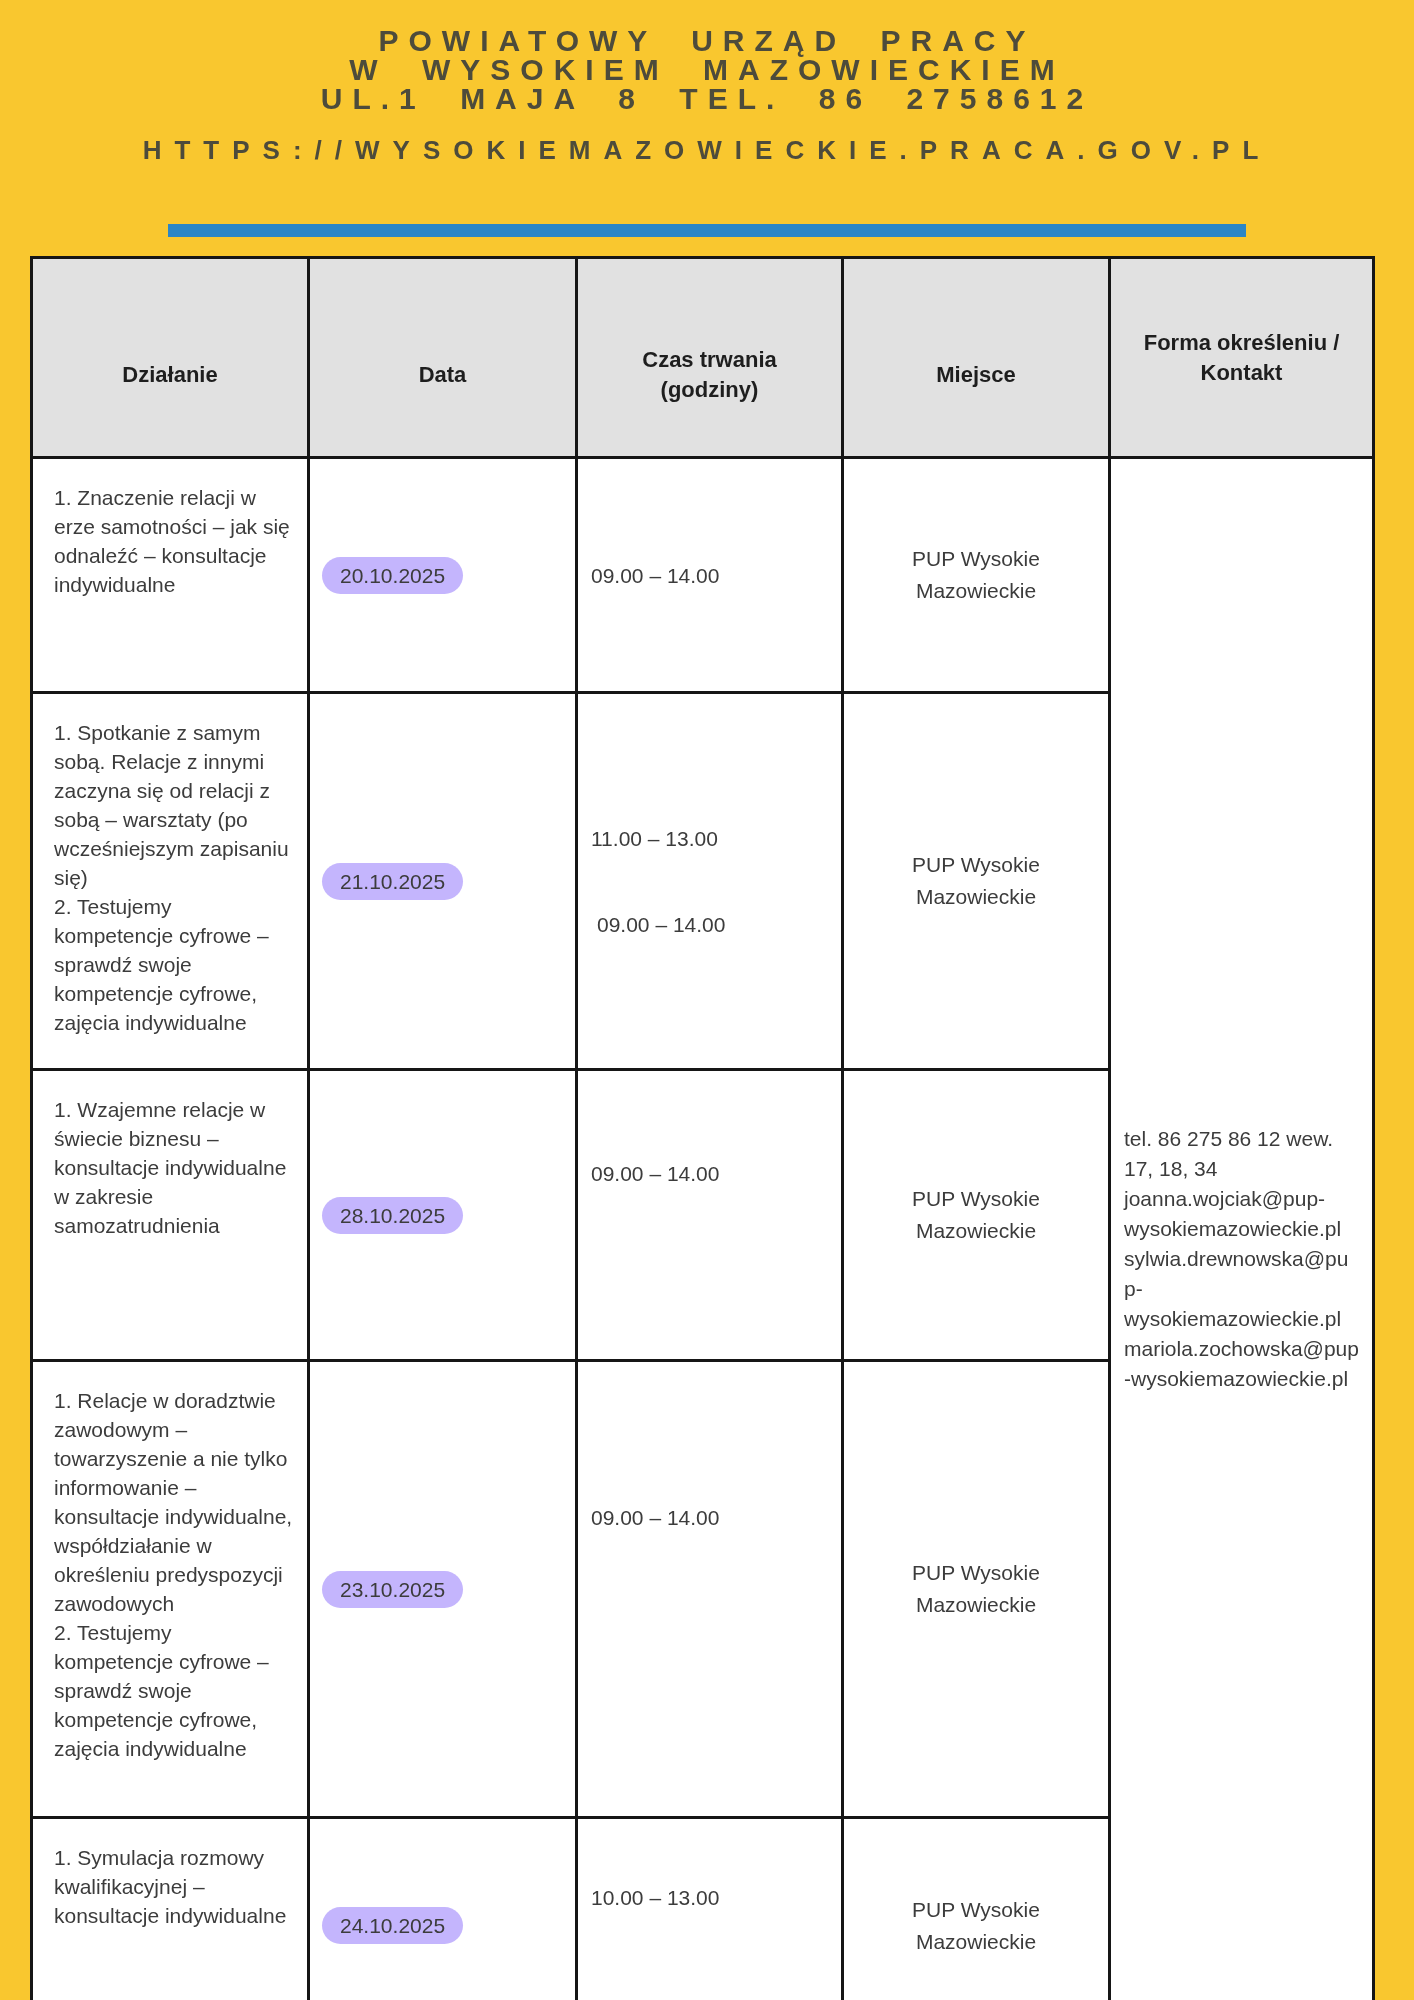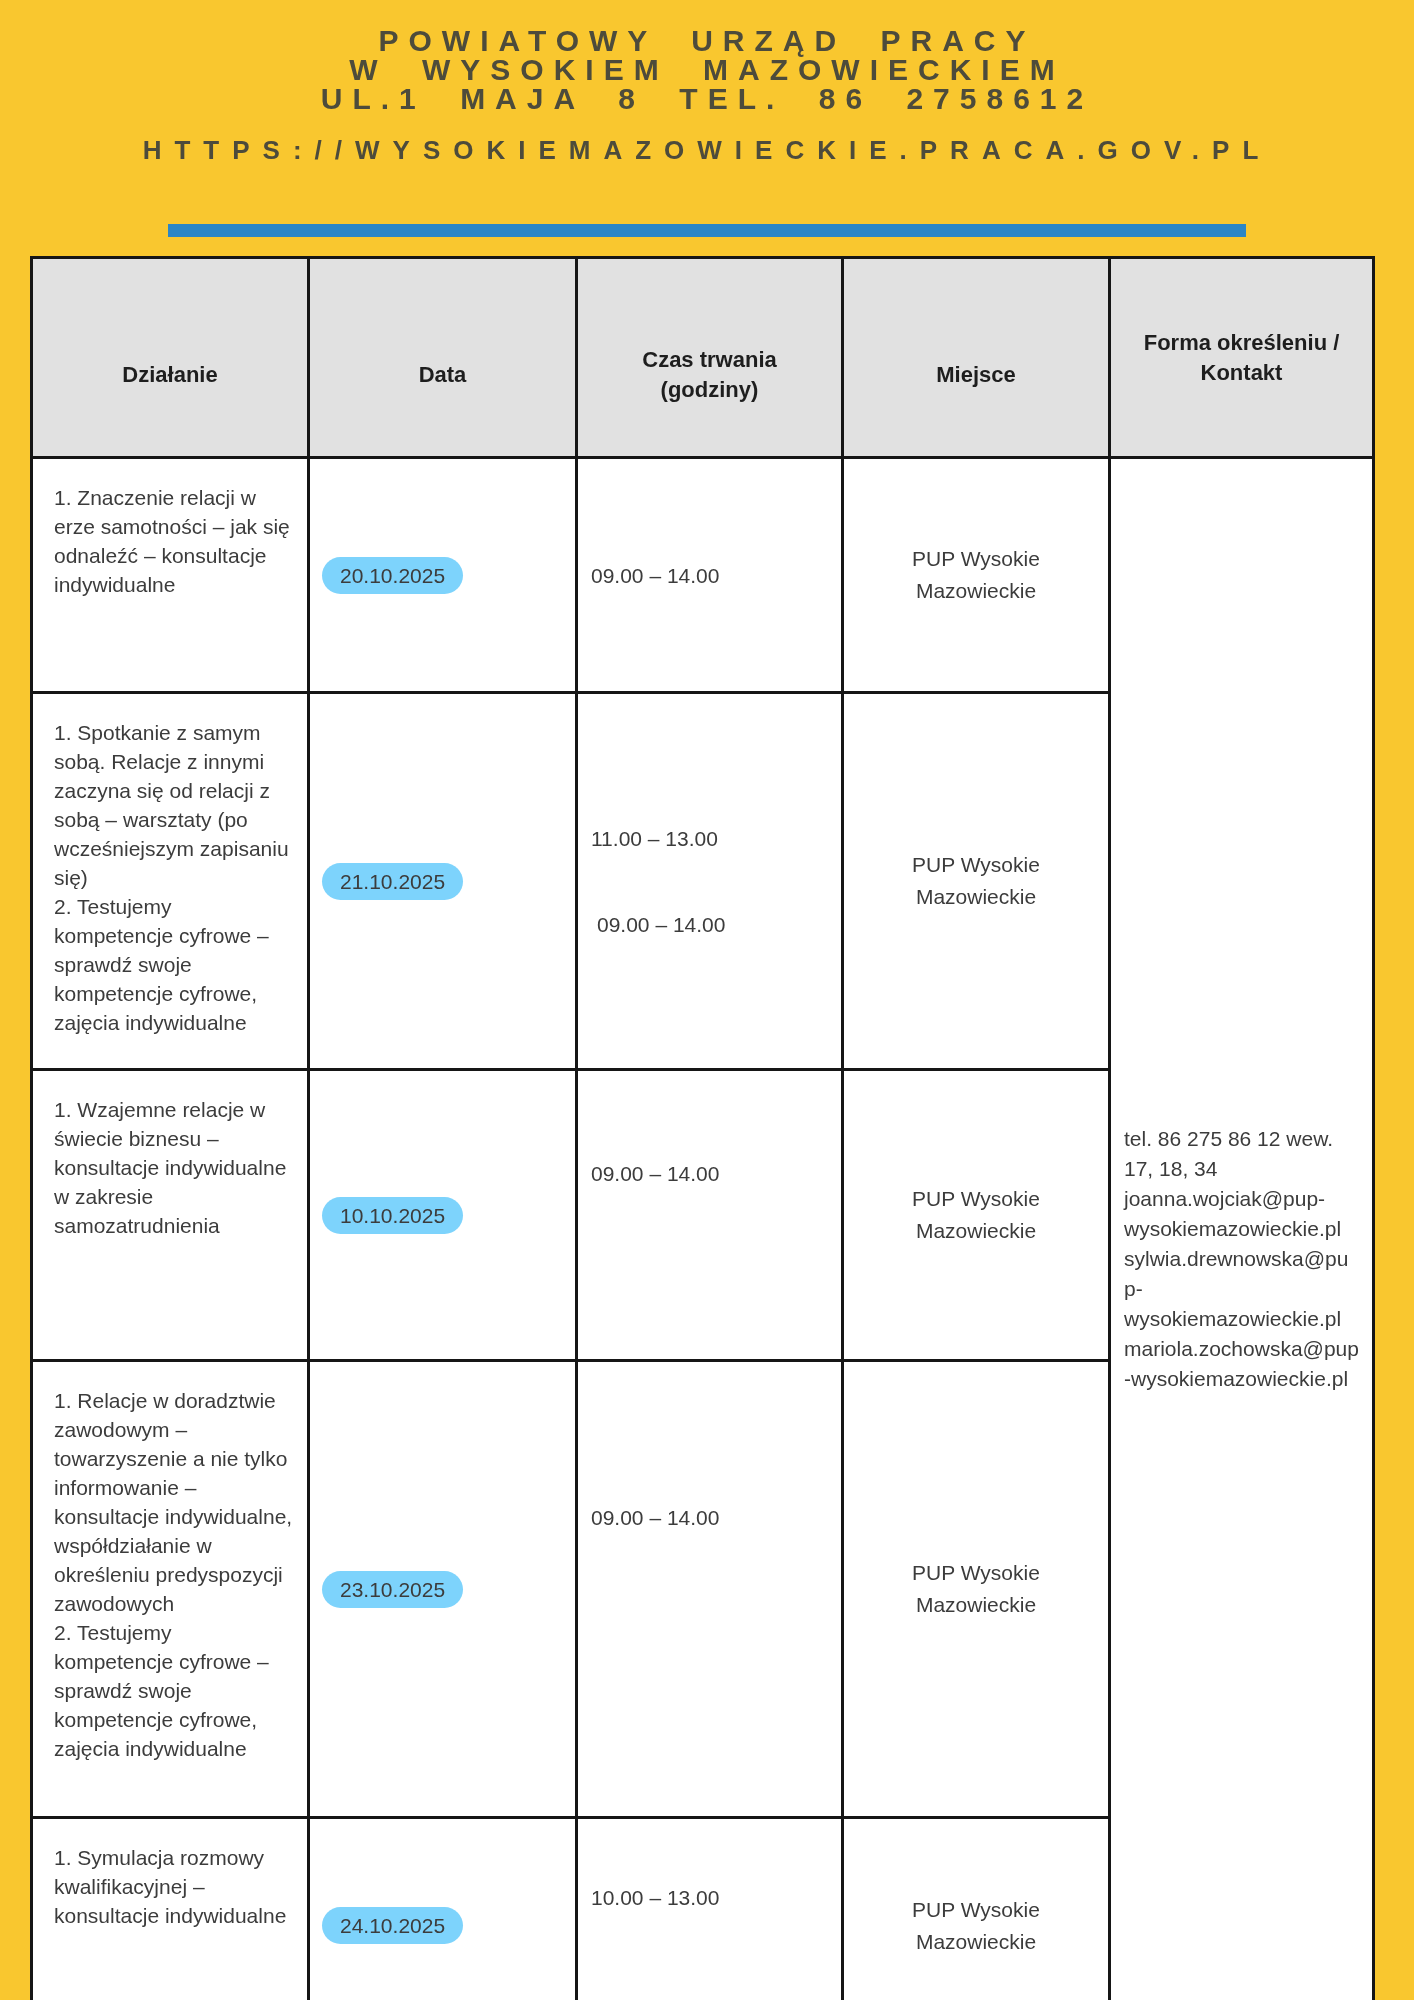--- a/index.html
+++ b/index.html
@@ -45,21 +45,21 @@
   tr.r4 { height: 216px; }
   td.activity {
     vertical-align: top; text-align: left;
     padding: 24px 14px 14px 21px;
     font-size: 21px; line-height: 29px; color: #3C3C3C;
     white-space: pre-line;
   }
   td.date-cell { vertical-align: middle; text-align: left; }
   .pill {
     display: inline-block; margin-left: 12px;
-    background: #7dd3fc; color: #3C3C3C;
+    background: #c4b5fd; color: #3C3C3C;
     font-size: 21px; line-height: 21px;
     padding: 8px 18px; border-radius: 20px;
   }
   td.time-cell {
     vertical-align: middle; text-align: left;
     padding-left: 13px; font-size: 21px; color: #3C3C3C;
   }
   .time { line-height: 29px; }
   .time + .time { margin-top: 57px; margin-left: 6px; }
   .shift-sm { transform: translateY(-28px); }
@@ -131,21 +131,21 @@
         </td>
         <td class="time-cell">
           <div class="time">11.00 – 13.00</div>
           <div class="time">09.00 – 14.00</div>
         </td>
         <td class="place-cell">PUP Wysokie Mazowieckie</td>
       </tr>
       <tr class="r2">
         <td class="activity">1. Wzajemne relacje w świecie biznesu – konsultacje indywidualne w zakresie samozatrudnienia</td>
         <td class="date-cell">
-          <span class="pill">10.10.2025</span>
+          <span class="pill">28.10.2025</span>
         </td>
         <td class="time-cell">
           <div class="time shift-md">09.00 – 14.00</div>
         </td>
         <td class="place-cell">PUP Wysokie Mazowieckie</td>
       </tr>
       <tr class="r3">
         <td class="activity">1. Relacje w doradztwie zawodowym – towarzyszenie a nie tylko informowanie – konsultacje indywidualne, współdziałanie w określeniu predyspozycji zawodowych
 2. Testujemy kompetencje cyfrowe – sprawdź swoje kompetencje cyfrowe, zajęcia indywidualne</td>
         <td class="date-cell">

